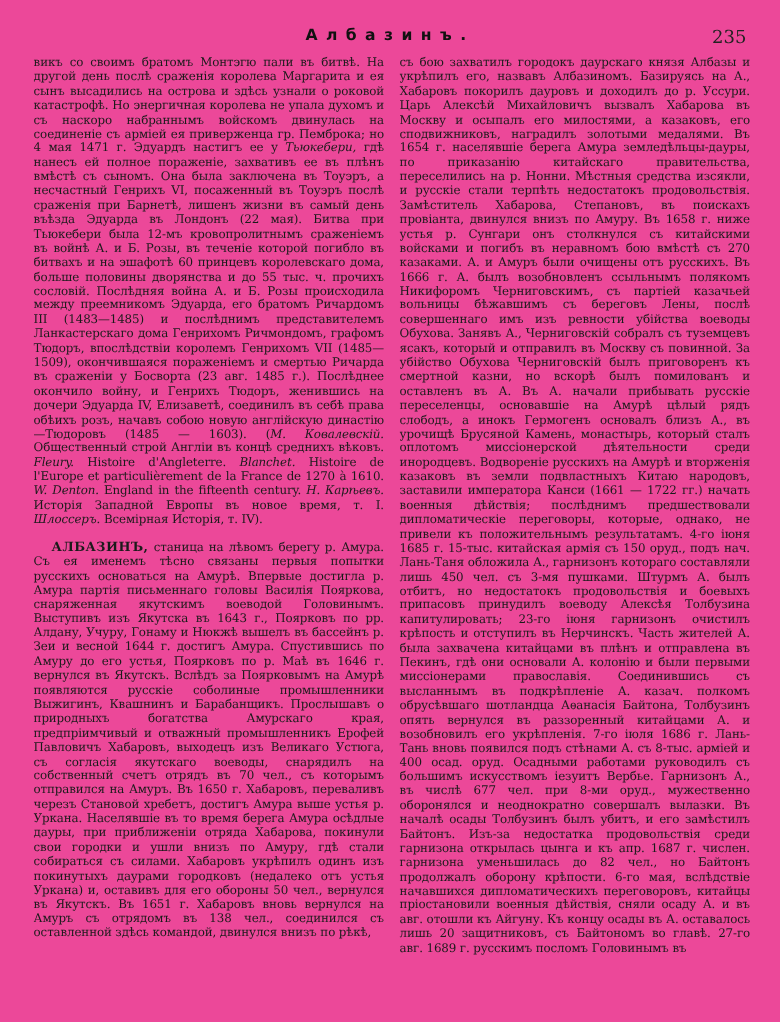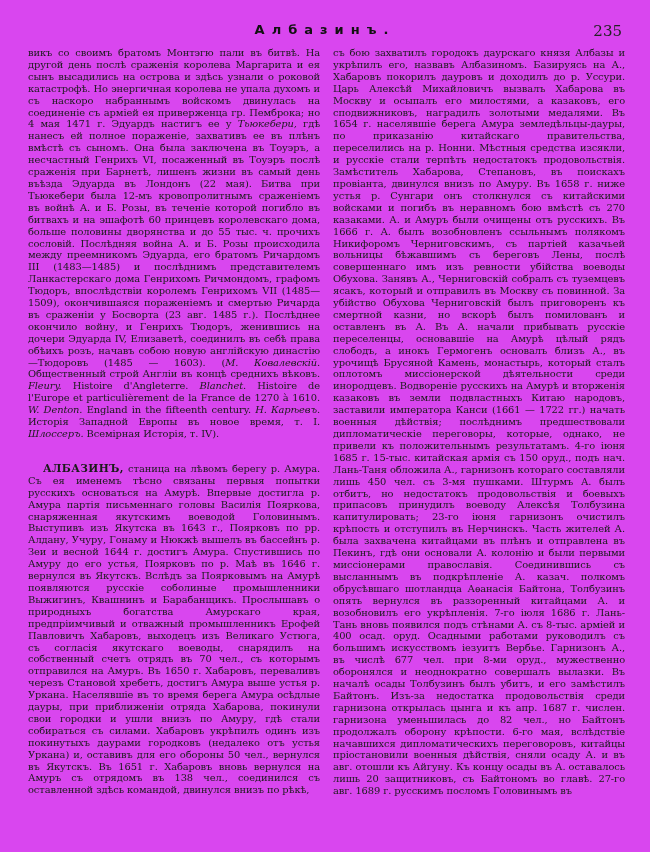--- a/index.html
+++ b/index.html
@@ -7,21 +7,21 @@
     padding: 0;
     width: 650px;
     height: 852px;
     overflow: hidden;
     background: #fcfcfa;
   }
   .page {
     position: relative;
     width: 650px;
     height: 852px;
-    background: #d946ef;
+    background: #ec4899;
     color: #1b1b1b;
     font-family: "DejaVu Serif", serif;
   }
   .running-head {
     position: absolute;
     top: 22px;
     left: 0;
     width: 100%;
     height: 20px;
   }
@@ -57,21 +57,21 @@
     flex: 1 1 0;
     height: 100%;
     overflow: hidden;
     font-size: 9.9px;
     line-height: 11.9px;
     text-align: justify;
     letter-spacing: -0.1px;
   }
   .para { margin: 0; }
   .para.indent { text-indent: 15px; }
-  .para.space-before { margin-top: 23px; }
+  .para.space-before { margin-top: 11px; }
   .seg-i { font-style: italic; }
   .seg-b { font-weight: bold; letter-spacing: 0.4px; font-size: 10.6px; }
 </style>
 </head>
 <body>
 
 <div class="page">
   <div class="running-head">
     <div class="title">Албазинъ.</div>
     <div class="pagenum">235</div>

